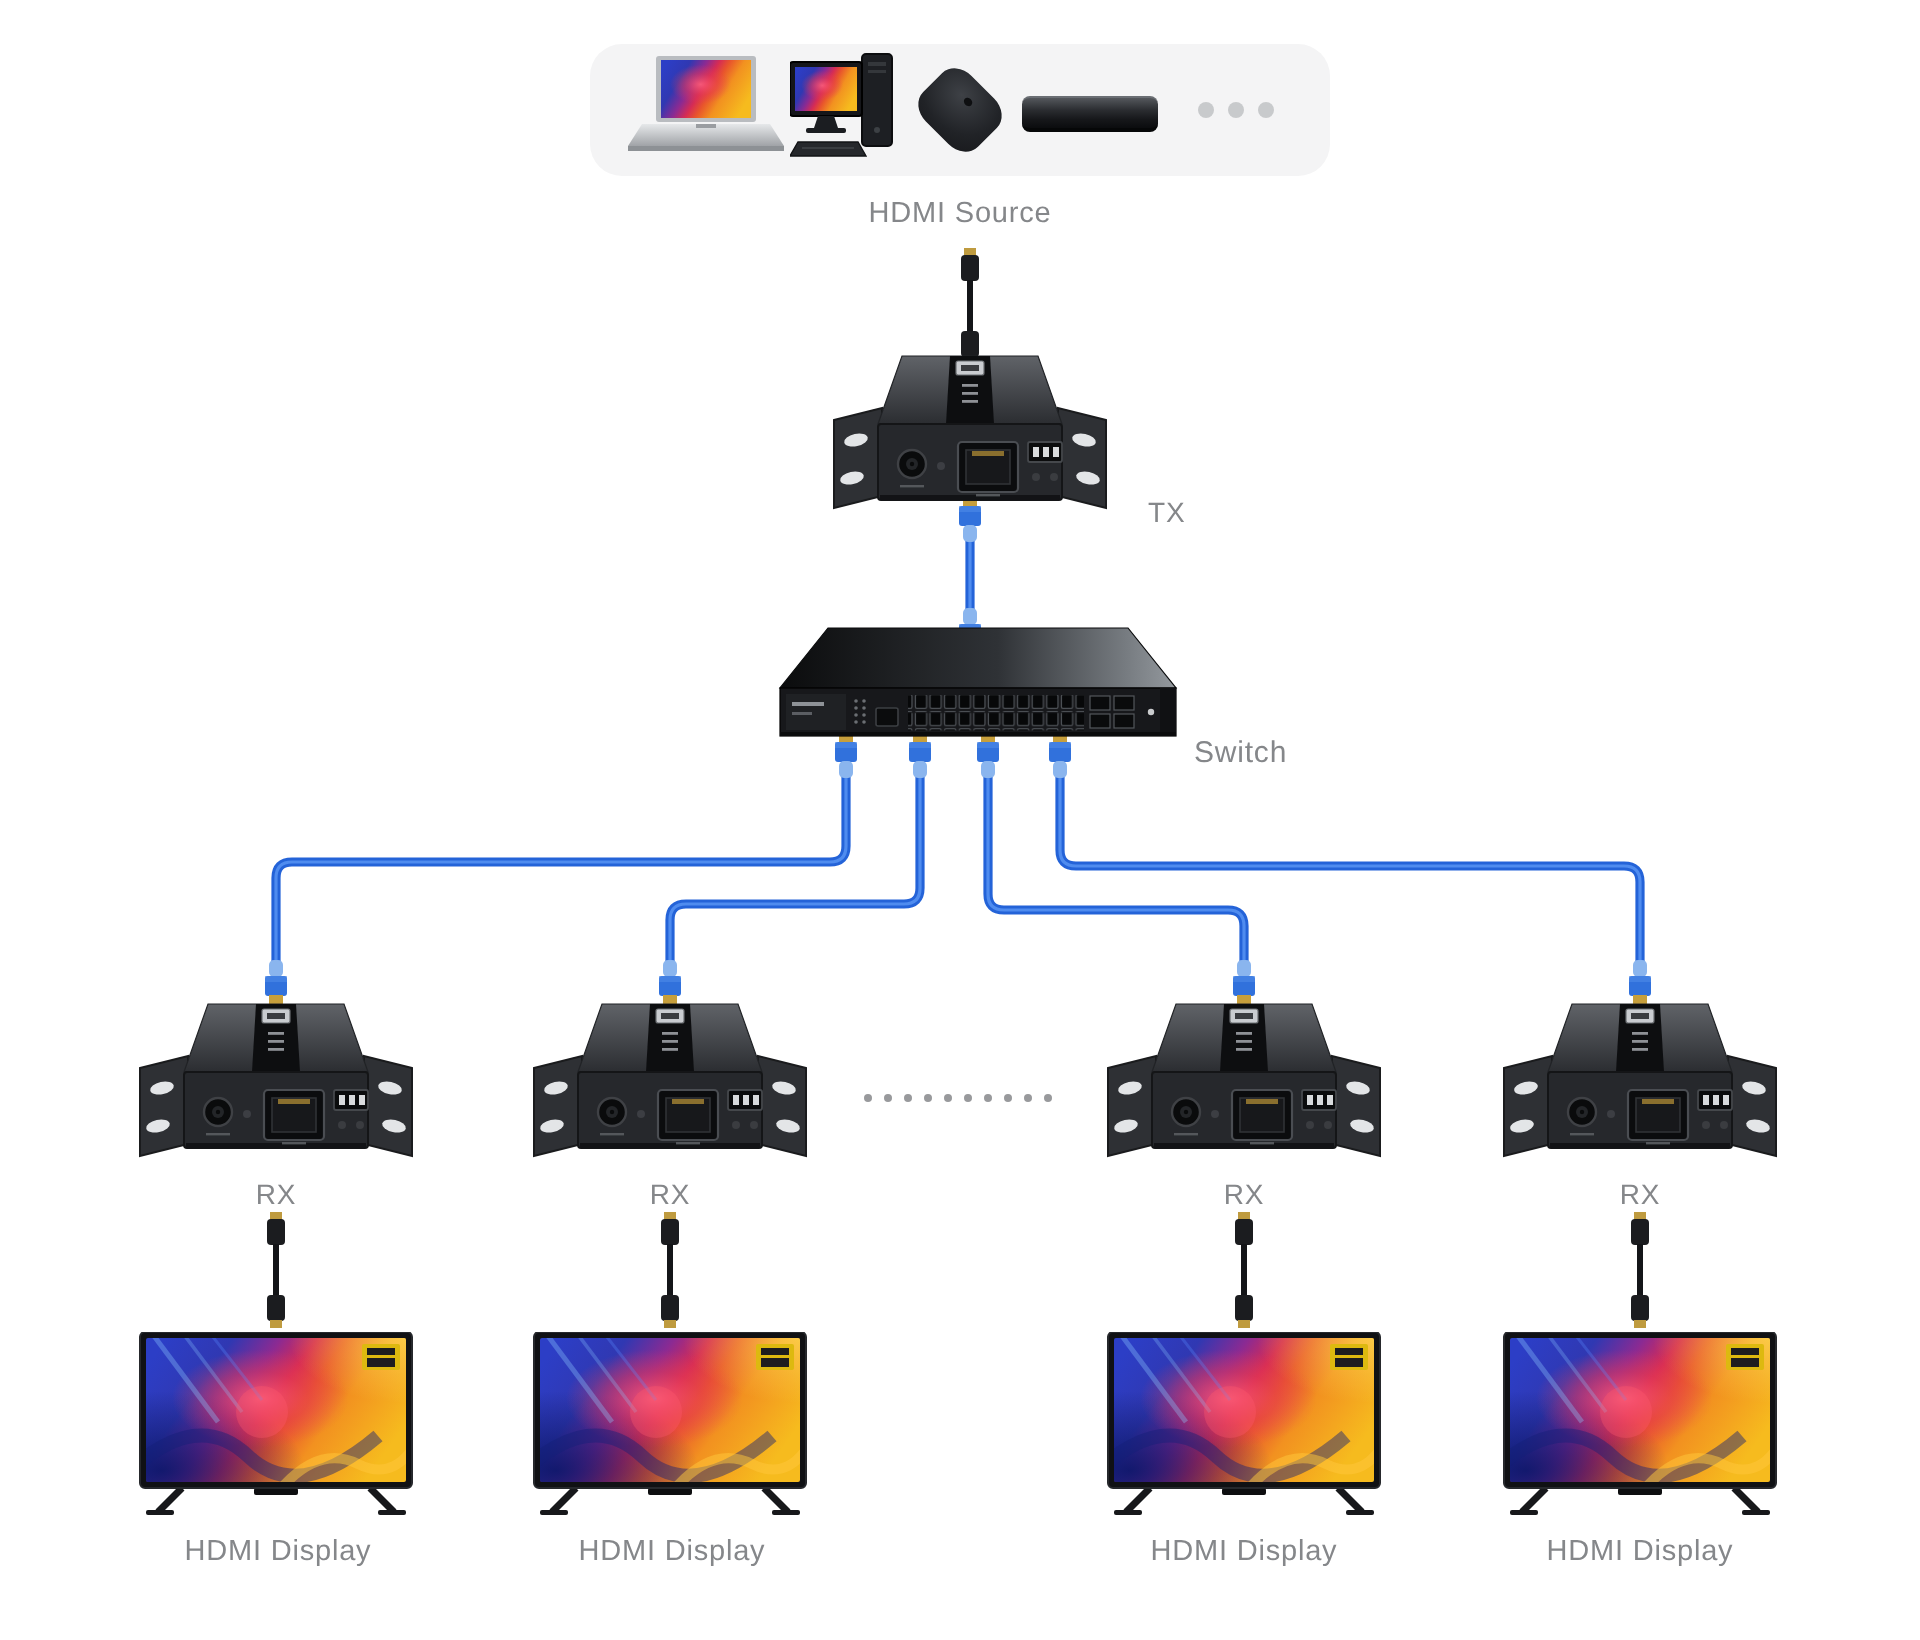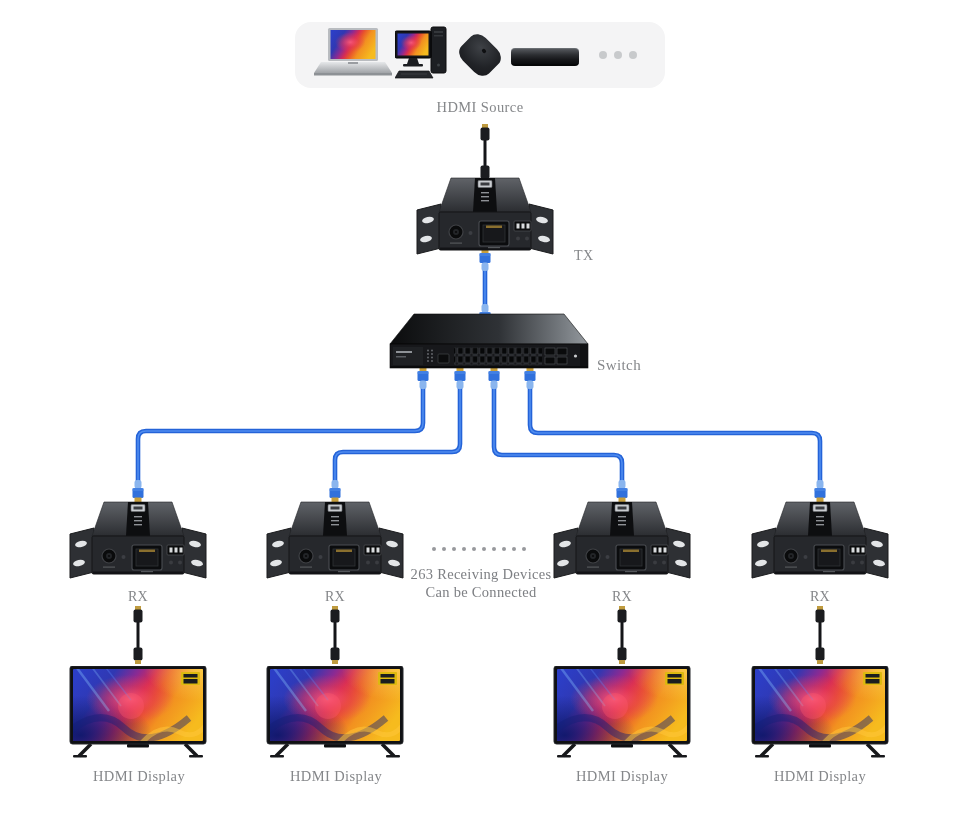--- a/index.html
+++ b/index.html
@@ -1,17 +1,17 @@
 <!DOCTYPE html>
 <html><head>
 <meta charset="utf-8">
 <style>
   html,body{margin:0;padding:0;background:#fff;}
   .canvas{position:relative;width:960px;height:820px;background:#ffffff;
-          font-family:Liberation Serif, serif;overflow:hidden;}
+          font-family:Liberation Sans, sans-serif;overflow:hidden;}
   .abs{position:absolute;}
   .lbl{position:absolute;color:#85878a;font-size:14px;letter-spacing:.4px;white-space:nowrap;}
   .ctr{transform:translateX(-50%);text-align:center;}
   .source-box{position:absolute;left:295px;top:22px;width:370px;height:66px;
               background:#f4f4f5;border-radius:16px;}
   .ellipsis{position:absolute;display:flex;gap:7px;}
   .ellipsis span{width:8px;height:8px;border-radius:50%;background:#c8cacc;display:block;}
   .mid-dots{position:absolute;display:flex;gap:6px;}
   .mid-dots span{width:4px;height:4px;border-radius:50%;background:#98999c;display:block;}
   .note{position:absolute;color:#7d7f83;font-size:14.5px;line-height:18px;
@@ -252,21 +252,21 @@
   </svg>
 
   <svg class="abs" style="left:415px;top:176px" width="140" height="80">
       <use href="#sym-extender"></use>
     </svg>
   <div class="lbl" style="left:574px;top:248px">TX</div>
 
   <svg class="abs" style="left:384px;top:312px" width="210" height="58">
       <use href="#sym-switch"></use>
     </svg>
-  <div class="lbl" style="left:597px;top:357px;font-size:15px">Switch</div>
+  <div class="lbl" style="left:597px;top:368px;font-size:15px">Switch</div>
 
   <svg class="abs" style="left:68px;top:500px" width="140" height="80">
       <use href="#sym-extender"></use>
     </svg>
   <svg class="abs" style="left:265px;top:500px" width="140" height="80">
       <use href="#sym-extender"></use>
     </svg>
   <svg class="abs" style="left:552px;top:500px" width="140" height="80">
       <use href="#sym-extender"></use>
     </svg>
@@ -284,24 +284,20 @@
       <span></span>
       <span></span>
       <span></span>
       <span></span>
     <span></span>
       <span></span>
       <span></span>
       <span></span>
       <span></span>
   </div>
-  <div class="note" style="left:481px;top:565px">
-    <div>263 Receiving Devices</div>
-    <div>Can be Connected</div>
-  </div>
 
   <svg class="abs" style="left:69px;top:666px" width="140" height="96">
       <use href="#sym-tv"></use>
     </svg>
   <svg class="abs" style="left:266px;top:666px" width="140" height="96">
       <use href="#sym-tv"></use>
     </svg>
   <svg class="abs" style="left:553px;top:666px" width="140" height="96">
       <use href="#sym-tv"></use>
     </svg>

